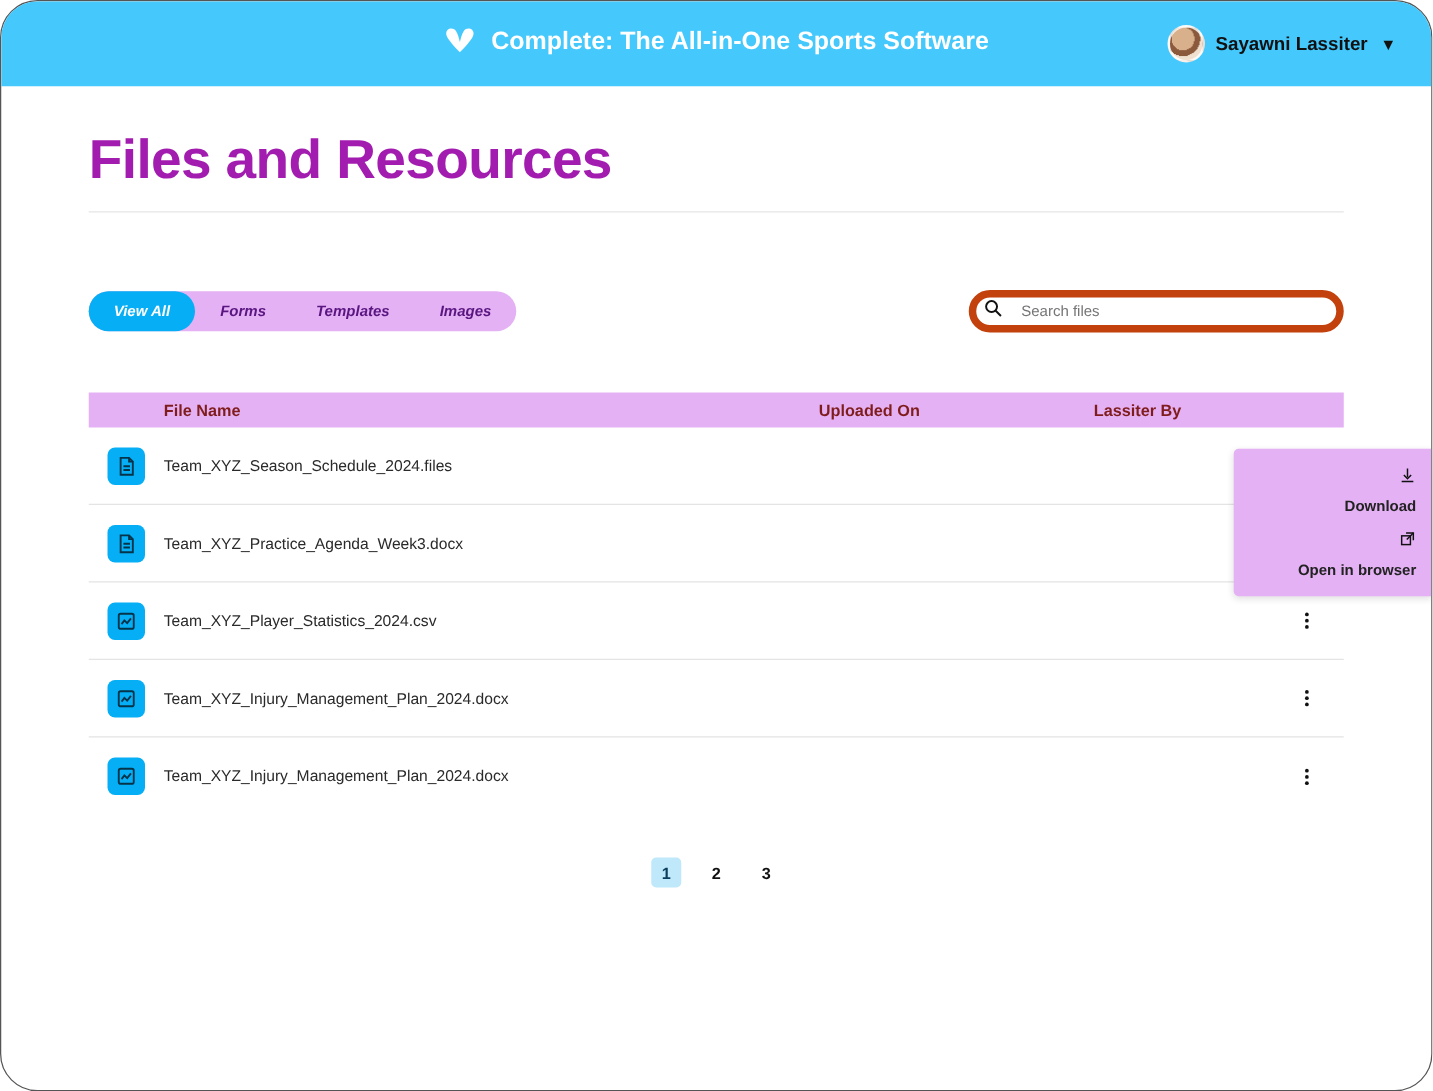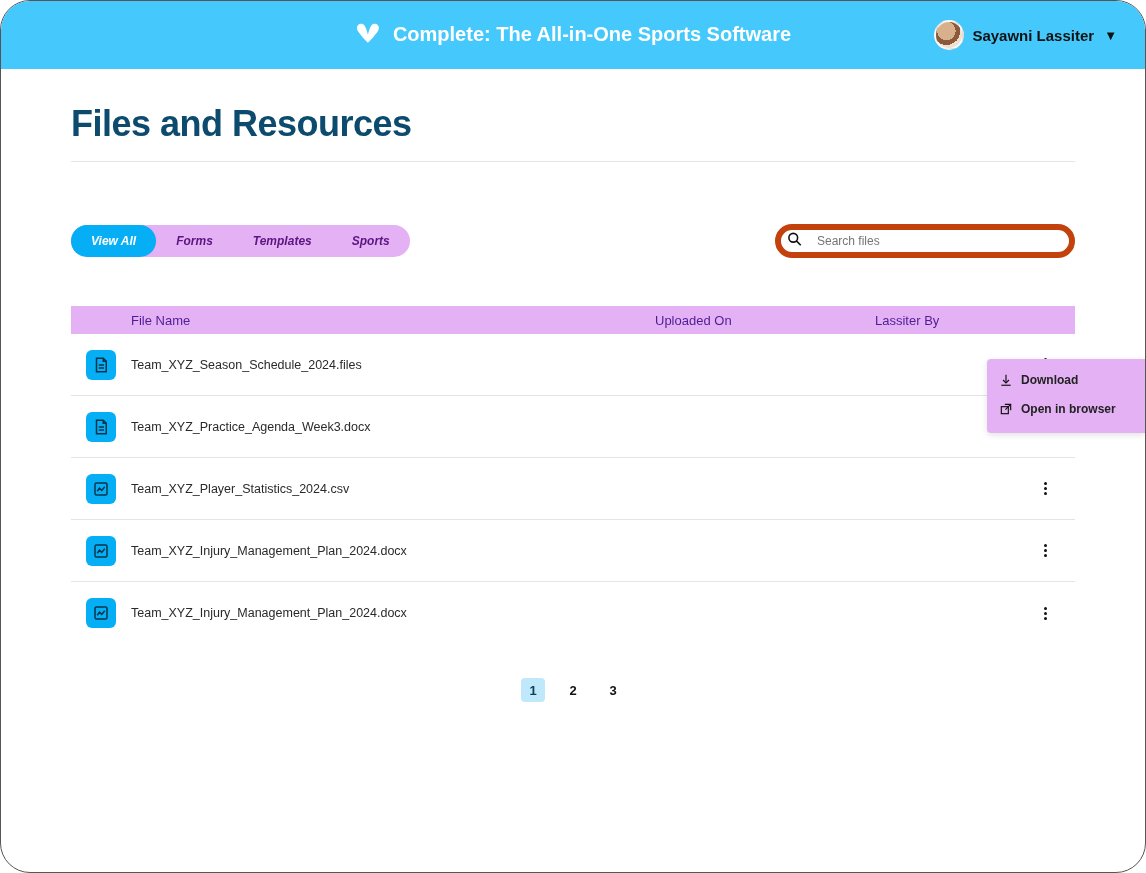--- a/index.html
+++ b/index.html
@@ -37,21 +37,21 @@
   .avatar {
     width: 30px; height: 30px; border-radius: 50%;
     background: radial-gradient(circle at 40% 35%, #d9b08c 0 40%, #8b5a3c 40% 60%, #efe0d0 60% 100%);
     border: 2px solid rgba(255,255,255,0.8);
   }
   .chev-down-glyph { font-size: 13px; margin-left:2px; }
   .main {
     padding: 34px 70px 20px 70px;
   }
   .page-title {
-    font-size: 36px; font-weight: 800; color: #0c4a6e;
+    font-size: 44px; font-weight: 800; color: #a21caf;
     letter-spacing: -0.5px;
   }
   .title-rule { border: none; border-top: 1px solid #e5e5e5; margin-top: 16px; }
   .toolbar {
     margin-top: 62px;
     display: flex; align-items: center; justify-content: space-between;
   }
   .tabgroup {
     display: inline-flex;
     background: #e5b1f5;
@@ -85,21 +85,21 @@
     outline: none;
   }
   .search-ic { position: absolute; left: 12px; top: 50%; transform: translateY(-50%); }
   .table-area { margin-top: 48px; }
   .table-header {
     display: grid;
     grid-template-columns: 60px 1fr 220px 200px;
     background: #e5b1f5;
     height: 28px;
     align-items: center;
-    font-size: 13px; font-weight: 400; color: #4c1d95;
+    font-size: 13px; font-weight: 700; color: #7f1d1d;
   }
   .th-name { grid-column: 2; }
   .th-uploaded-on { grid-column: 3; }
   .th-uploaded-by { grid-column: 4; }
   .file-list { }
   .file-row {
     display: grid;
     grid-template-columns: 60px 1fr 60px;
     align-items: center;
     height: 62px;
@@ -121,21 +121,21 @@
     top: 358px;
     background: #e5b1f5;
     width: 158px;
     border-radius: 4px 0 0 4px;
     padding: 8px 10px;
     font-size: 12px;
     font-weight: 600;
     color: #222;
     box-shadow: 0 2px 6px rgba(0,0,0,0.12);
   }
-  .ctx-item { display:flex; align-items:flex-start; gap:8px; padding:6px 2px; cursor:pointer; }
+  .ctx-item { display:flex; align-items:flex-end; gap:8px; padding:6px 2px; cursor:pointer;flex-direction:column; }
   .pagination {
     margin-top: 34px;
     display:flex; justify-content:center; gap:16px; align-items:center;
     font-size:13px; font-weight:700; color:#111;
   }
   .page-btn { width:24px; height:24px; display:flex; align-items:center; justify-content:center; border-radius:4px; cursor:pointer;}
   .page-btn.active { background:#bfe8fa; color:#0a3e5c; }
 </style>
 </head>
 <body>
@@ -160,21 +160,21 @@
 
   <div class="main">
     <h1 class="page-title">Files and Resources</h1>
     <hr class="title-rule">
 
     <div class="toolbar">
       <div class="tabgroup">
         <div class="tab active">View All</div>
         <div class="tab">Forms</div>
         <div class="tab">Templates</div>
-        <div class="tab">Sports</div>
+        <div class="tab">Images</div>
       </div>
       <div class="searchwrap">
         <span class="search-ic">
           <svg width="15" height="15" viewBox="0 0 24 24" fill="none" stroke="#111" stroke-width="2.5">
               <circle cx="10" cy="10" r="7"></circle>
               <line x1="15" y1="15" x2="22" y2="22"></line>
             </svg>
         </span>
         <input type="text" placeholder="Search files" style="">
       </div>

